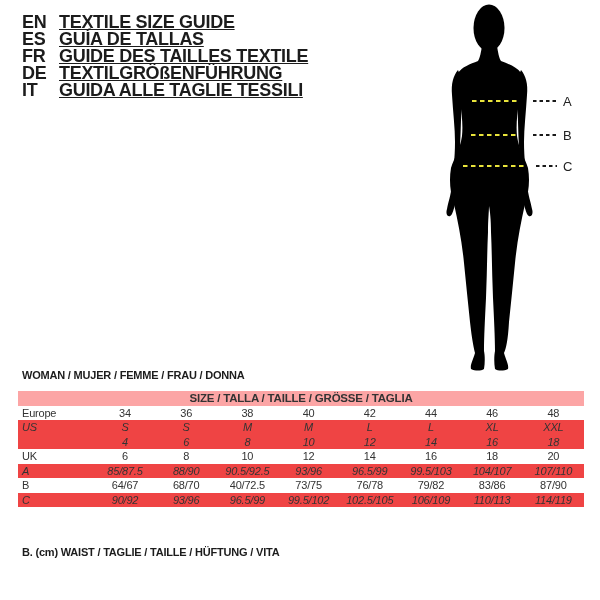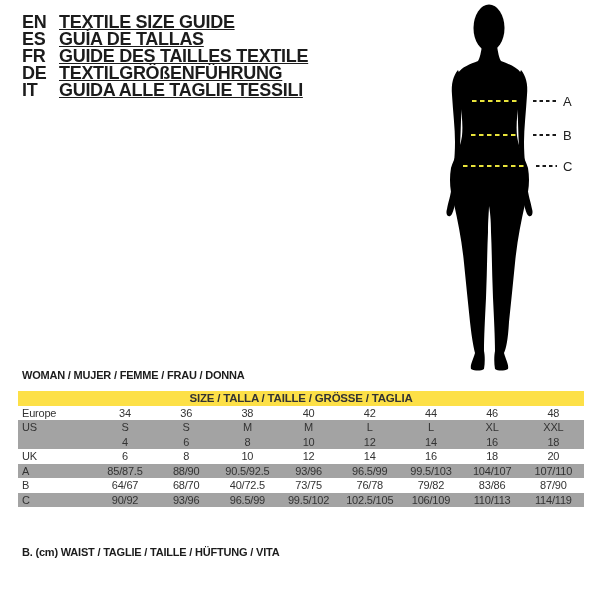--- a/index.html
+++ b/index.html
@@ -55,23 +55,23 @@
   table.size-table {
     width: 100%;
     border-collapse: collapse;
     table-layout: fixed;
     font-size: 11px;
     color: #333333;
     letter-spacing: -0.2px;
   }
   table.size-table td { height: 14.5px; text-align: center; vertical-align: middle; padding: 0; }
   table.size-table td.rowlabel { text-align: left; padding-left: 4px; }
-  table.size-table tr.shaded { background: #a3a3a3; }
+  table.size-table tr.shaded { background: #ef4444; font-style: italic; }
   .table-header-cell {
-    background: #fde047;
+    background: #fca5a5;
     color: #333333;
     font-weight: bold;
     font-size: 11.5px;
     text-align: left;
     height: 17px;
     padding-left: 4px;
     letter-spacing: -0.2px;
   }
   col.label-col { width: 13.5%; }
   col.size-col  { width: 10.8125%; }

